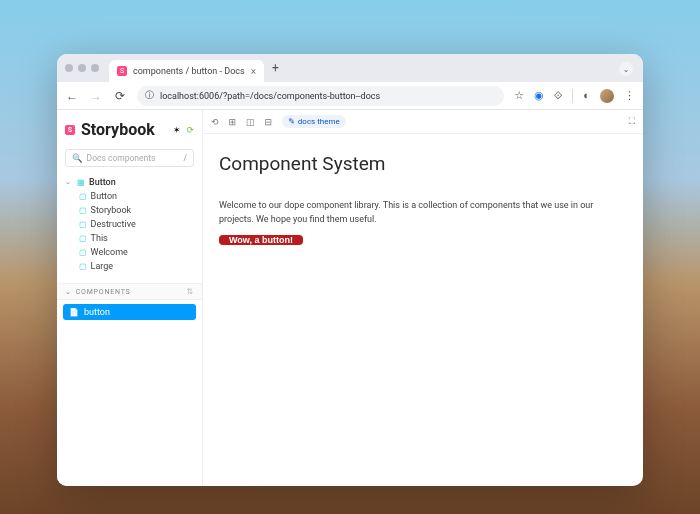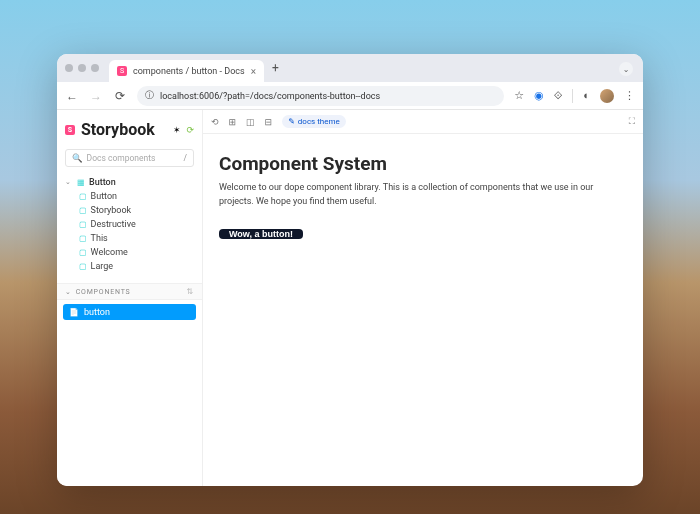--- a/index.html
+++ b/index.html
@@ -82,24 +82,24 @@
   height: 24px; border-bottom: 1px solid #eee; display: flex; align-items: center;
   padding: 0 8px; gap: 10px;
 }
 .toolbar .tbtn { font-size: 9px; color: #777; }
 .theme-badge {
   font-size: 8px; color: #0b57d0; background: #eef2fb; border-radius: 8px;
   padding: 2px 6px; display: flex; align-items: center; gap: 3px;
 }
 .fullscreen { margin-left: auto; font-size: 9px; color: #888; }
 .doc { padding: 18px 16px; }
-.doc h1 { font-size: 19px; font-weight: 700; color: #2a2a2a; margin-bottom: 6px; }
-.doc p { font-size: 9px; color: #444; line-height: 1.5; margin-bottom: 14px; max-width: 420px; }
+.doc h1 { font-size: 19px; font-weight: 400; color: #2a2a2a; margin-bottom: 24px; }
+.doc p { font-size: 9px; color: #444; line-height: 1.5; margin-bottom: 2px; max-width: 420px; }
 .cta {
-  background: #0f172a; color: #fff; border: none; border-radius: 4px;
+  background: #b91c1c; color: #fff; border: none; border-radius: 4px;
   padding: 0 10px; font-size: 9px; font-weight: 600;
 }
 </style>
 </head>
 <body>
 
 <div class="window">
   <span class="collapse">⌄</span>
 
   <div class="tabbar">

